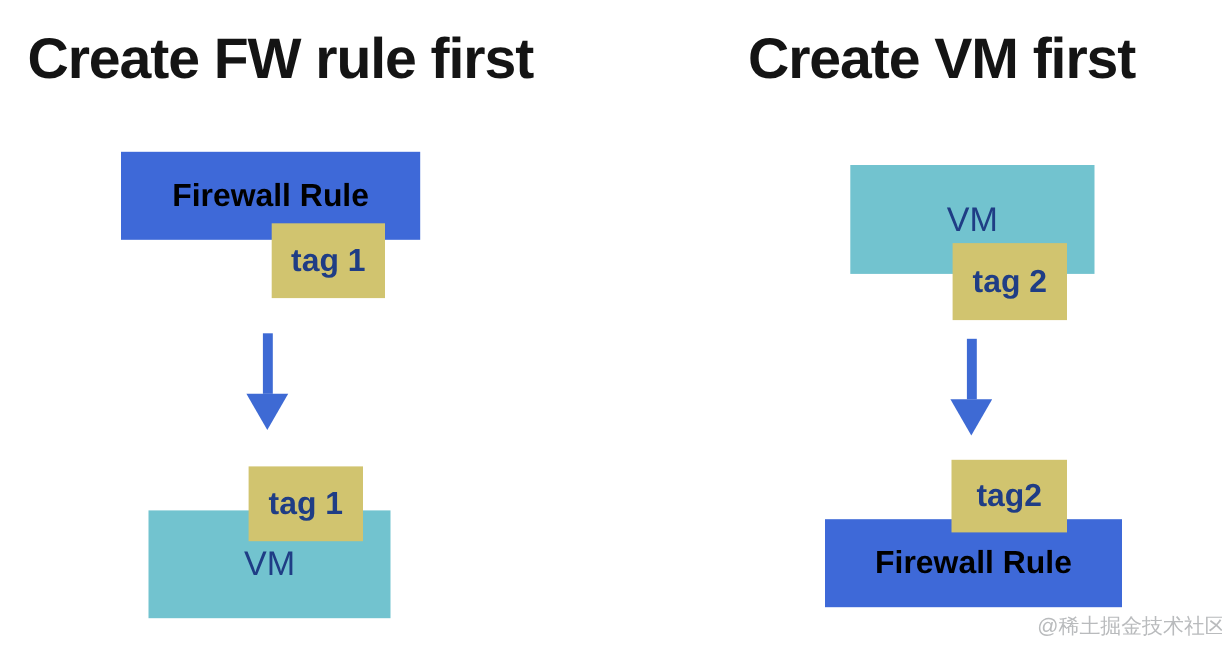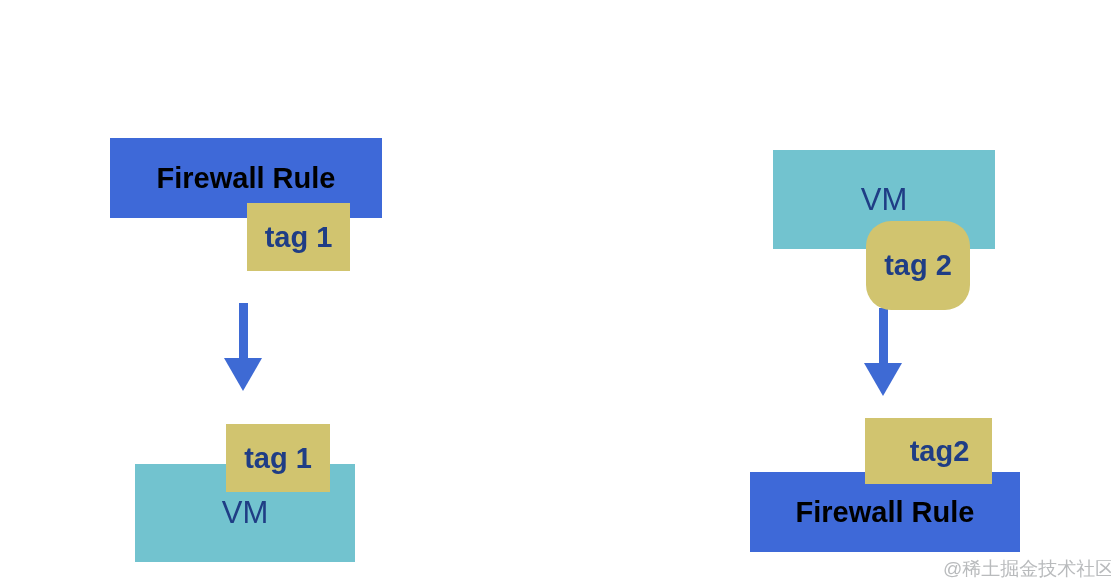--- a/index.html
+++ b/index.html
@@ -59,22 +59,22 @@
   }
 
   
   .fw-left   { left: 110px; top: 138px; width: 272px; height: 80px; }
   .tag1-top  { left: 247px; top: 203px; width: 103px; height: 68px; }
   .tag1-bot  { left: 226px; top: 424px; width: 104px; height: 68px; }
   .vm-left   { left: 135px; top: 464px; width: 220px; height: 98px; }
 
   
   .vm-right  { left: 773px; top: 150px; width: 222px; height: 99px; }
-  .tag2-top  { left: 866px; top: 221px; width: 104px; height: 89px; border-radius: 25px; }
-  .tag2-bot  { left: 865px; top: 418px; width: 105px; height: 66px; padding-left: 22px; }
+  .tag2-top  { left: 866px; top: 221px; width: 104px; height: 70px; }
+  .tag2-bot  { left: 865px; top: 418px; width: 105px; height: 66px; }
   .fw-right  { left: 750px; top: 472px; width: 270px; height: 80px; }
 
   .arrow {
     position: absolute;
     display: flex;
     flex-direction: column;
     align-items: center;
     z-index: 1;
   }
   .arrow .shaft {
@@ -100,21 +100,23 @@
     color: var(--c-watermark, #b9bbbd);
     white-space: nowrap;
     z-index: 3;
   }
 </style>
 </head>
 <body>
 
 <div class="canvas">
 
+  <h1 class="title title-left">Create FW rule first</h1>
 
+  <h1 class="title title-right">Create VM first</h1>
 
   <div class="box box-blue fw-left">
     <span>Firewall Rule</span>
   </div>
 
   <div class="tag tag1-top">
     <span>tag 1</span>
   </div>
 
   <div class="arrow arrow-left">

